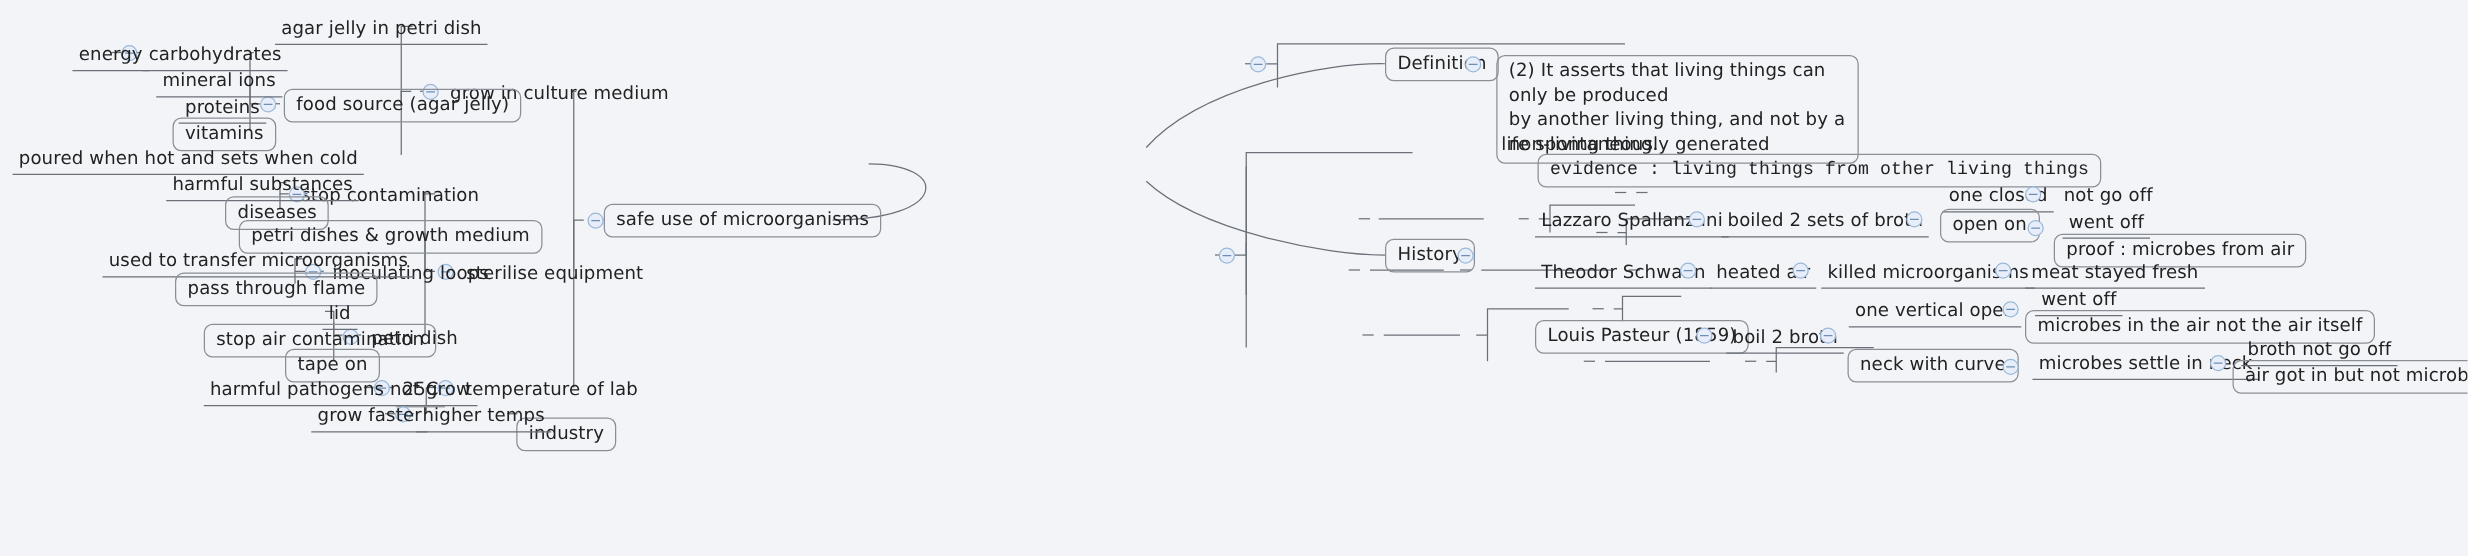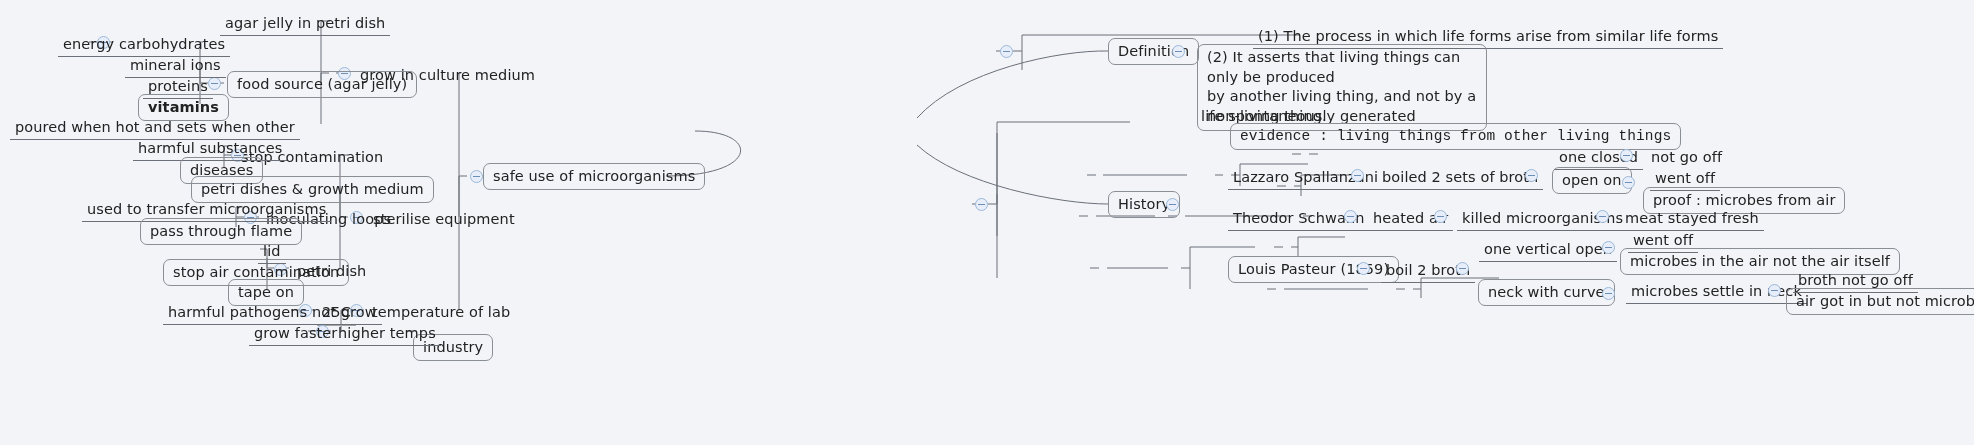--- a/index.html
+++ b/index.html
@@ -188,21 +188,20 @@
       <path d="M 331 331 L 323 331"></path>
       <path d="M 316 331 L 308 331"></path>
     </g>
   </svg>
 
 
   <div class="node boxed" style="left:1108px; top:38px;">Definition</div>
   <div class="toggle" style="left:1000px; top:45px;"></div>
   <div class="toggle" style="left:1172px; top:45px;"></div>
 
-  <div class="node t" style="left:1253px; top:25px; border-bottom:1px solid #6b7078;">(1) The process in which life forms arise from similar life forms</div>
 
   <div class="node boxed multiline" style="left:1197px; top:44px; width:270px;">
     <div>(2) It asserts that living things can only be produced</div>
     <div>by another living thing, and not by a non-living thing.</div>
   </div>
 
   <div class="node boxed" style="left:1108px; top:191px;">History</div>
   <div class="toggle" style="left:975px; top:198px;"></div>
   <div class="toggle" style="left:1166px; top:198px;"></div>
 
@@ -260,23 +259,23 @@
 
   <div class="node boxed" style="left:227px; top:71px;">food source (agar jelly)</div>
   <div class="toggle" style="left:208px; top:77px;"></div>
 
   <div class="node t" style="left:114px; top:33px; border-bottom:1px solid #6b7078;">carbohydrates</div>
   <div class="toggle" style="left:97px; top:36px;"></div>
   <div class="node t" style="left:58px; top:33px; border-bottom:1px solid #6b7078;">energy</div>
 
   <div class="node t" style="left:125px; top:54px; border-bottom:1px solid #6b7078;text-align:center;">mineral ions</div>
   <div class="node t" style="left:143px; top:75px; border-bottom:1px solid #6b7078;">proteins</div>
-  <div class="node boxed" style="left:138px; top:94px;font-weight:bold;">vitamins</div>
-
-  <div class="node t" style="left:10px; top:116px; border-bottom:1px solid #6b7078;">poured when hot and sets when other</div>
+  <div class="node boxed" style="left:138px; top:94px;">vitamins</div>
+
+  <div class="node t" style="left:10px; top:116px; border-bottom:1px solid #6b7078;">poured when hot and sets when cold</div>
 
   <div class="node t" style="left:368px; top:208px;">sterilise equipment</div>
   <div class="toggle" style="left:350px; top:211px;"></div>
 
   <div class="node t" style="left:236px; top:146px;">stop contamination</div>
   <div class="toggle" style="left:231px; top:149px;"></div>
   <div class="node t" style="left:133px; top:137px; border-bottom:1px solid #6b7078;">harmful substances</div>
   <div class="node boxed" style="left:180px; top:157px;">diseases</div>
 
   <div class="node boxed" style="left:191px; top:176px;">petri dishes &amp; growth medium</div>

